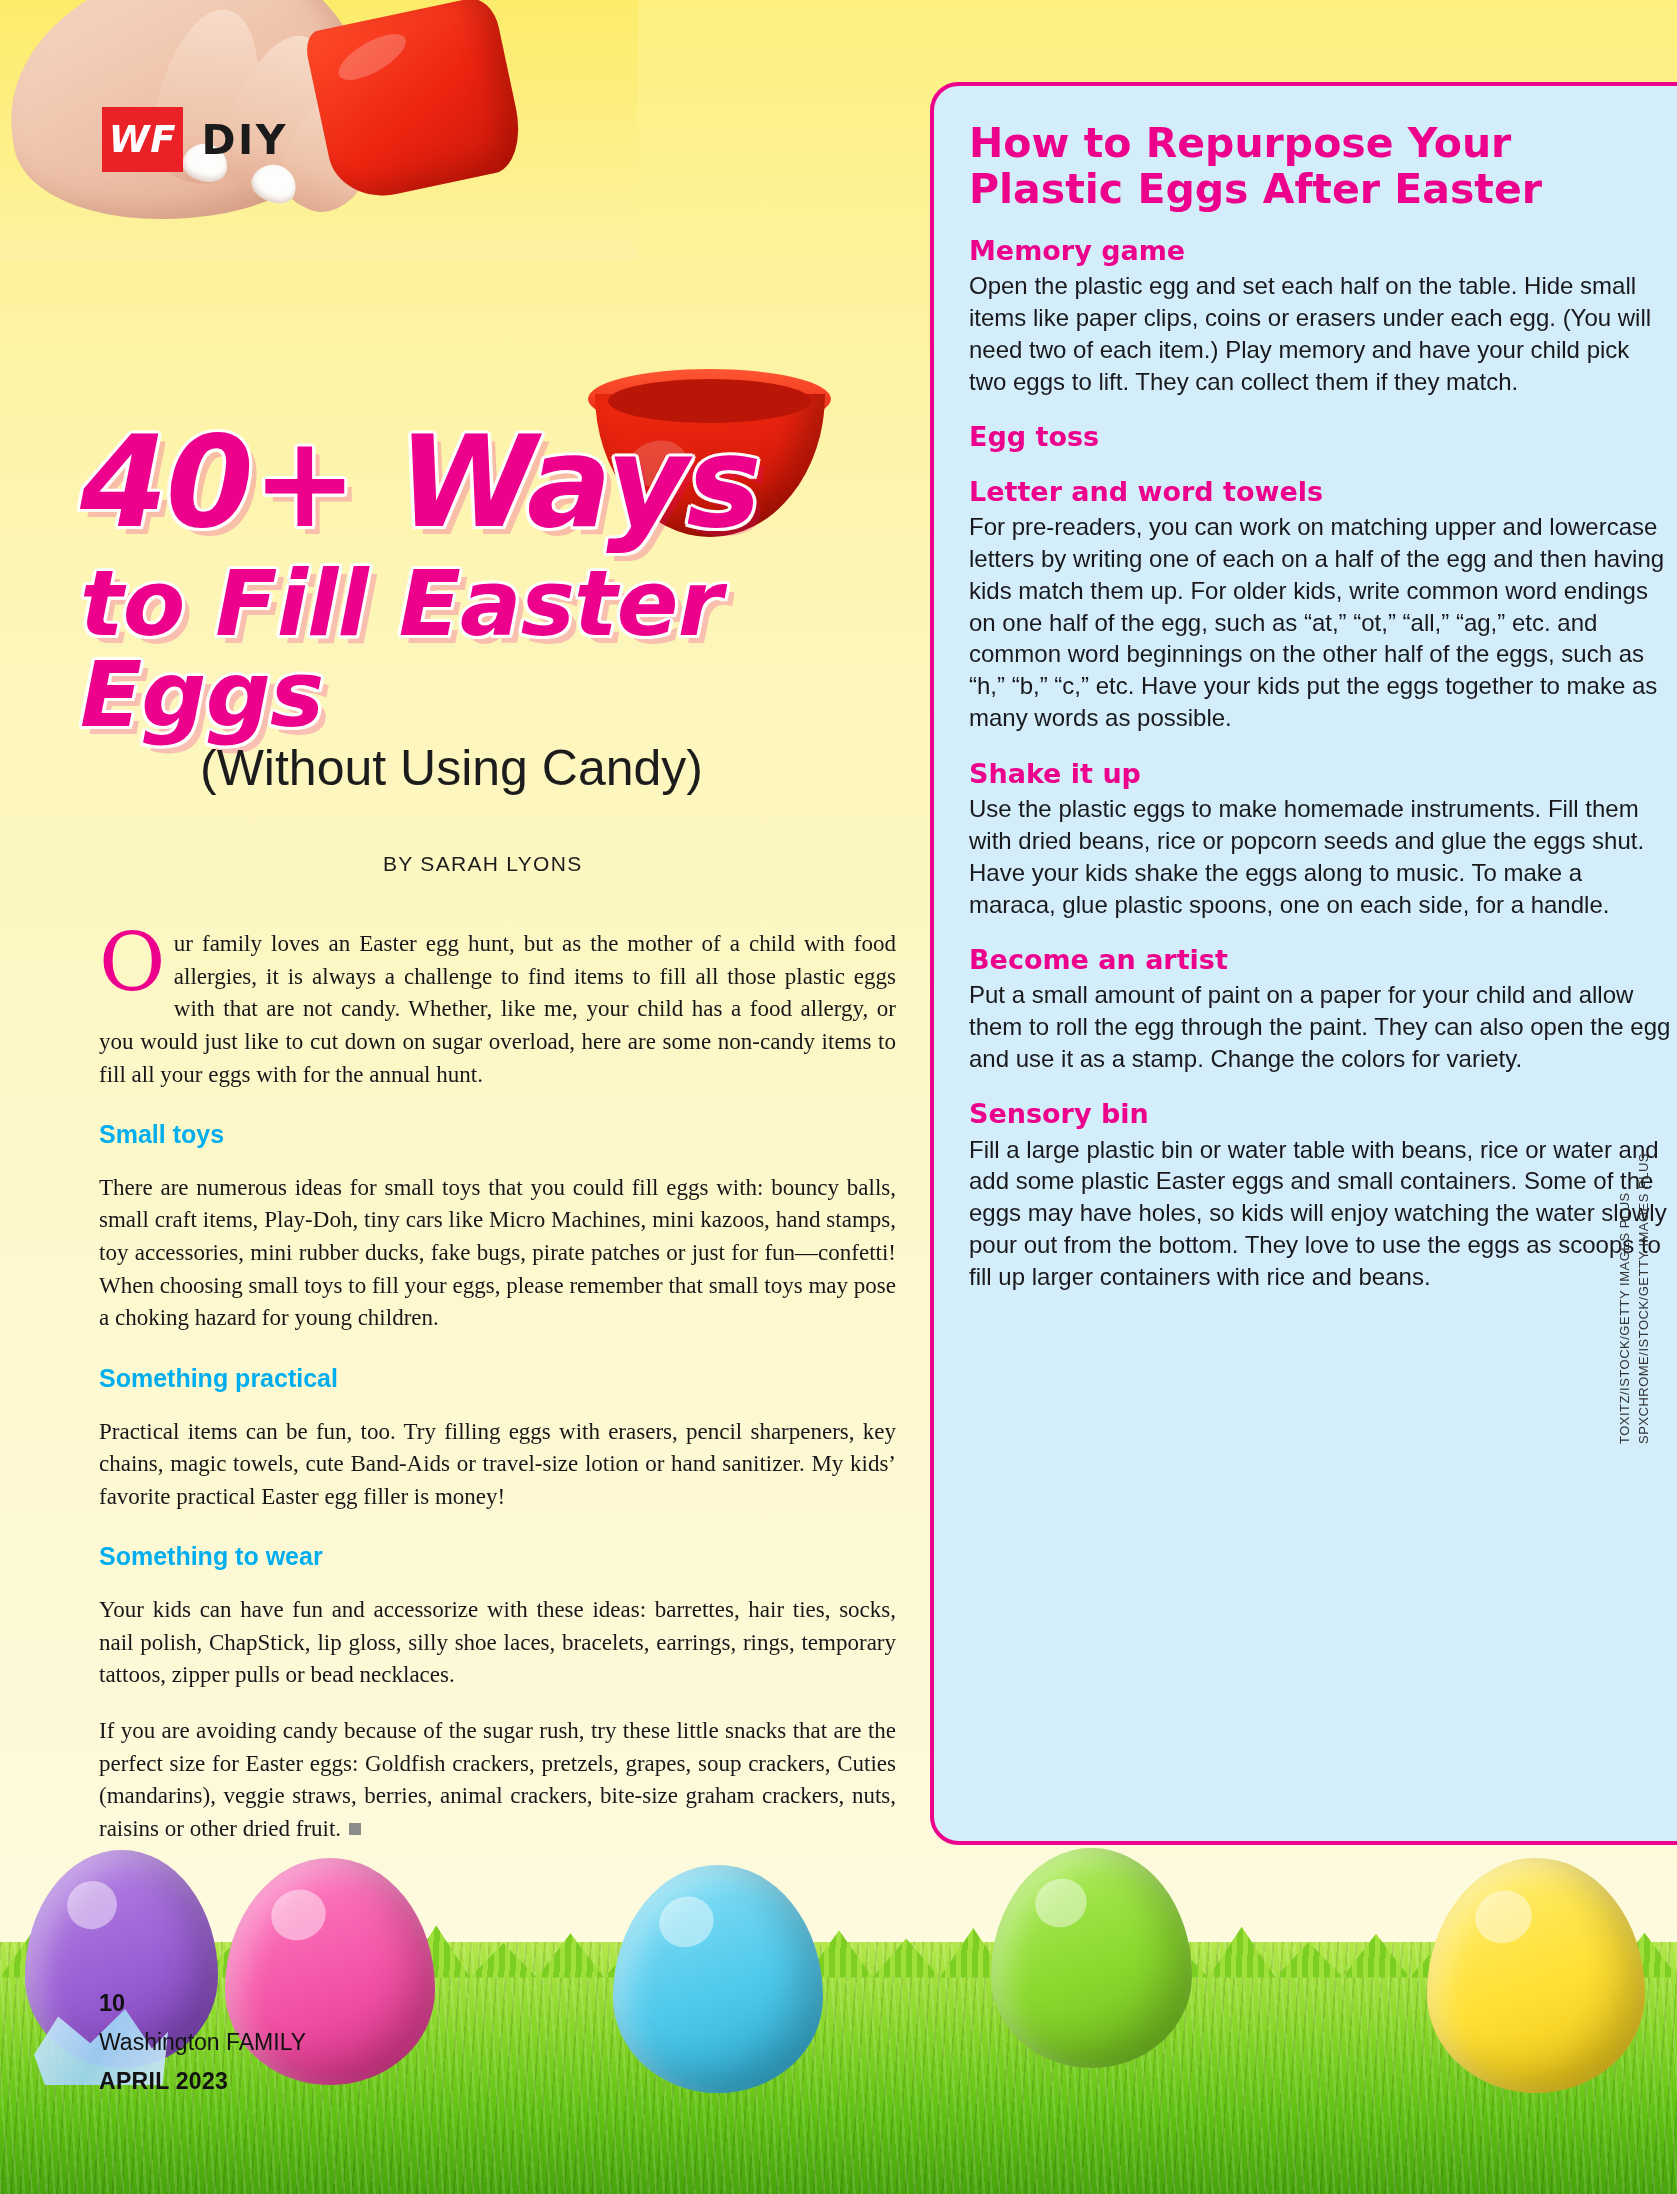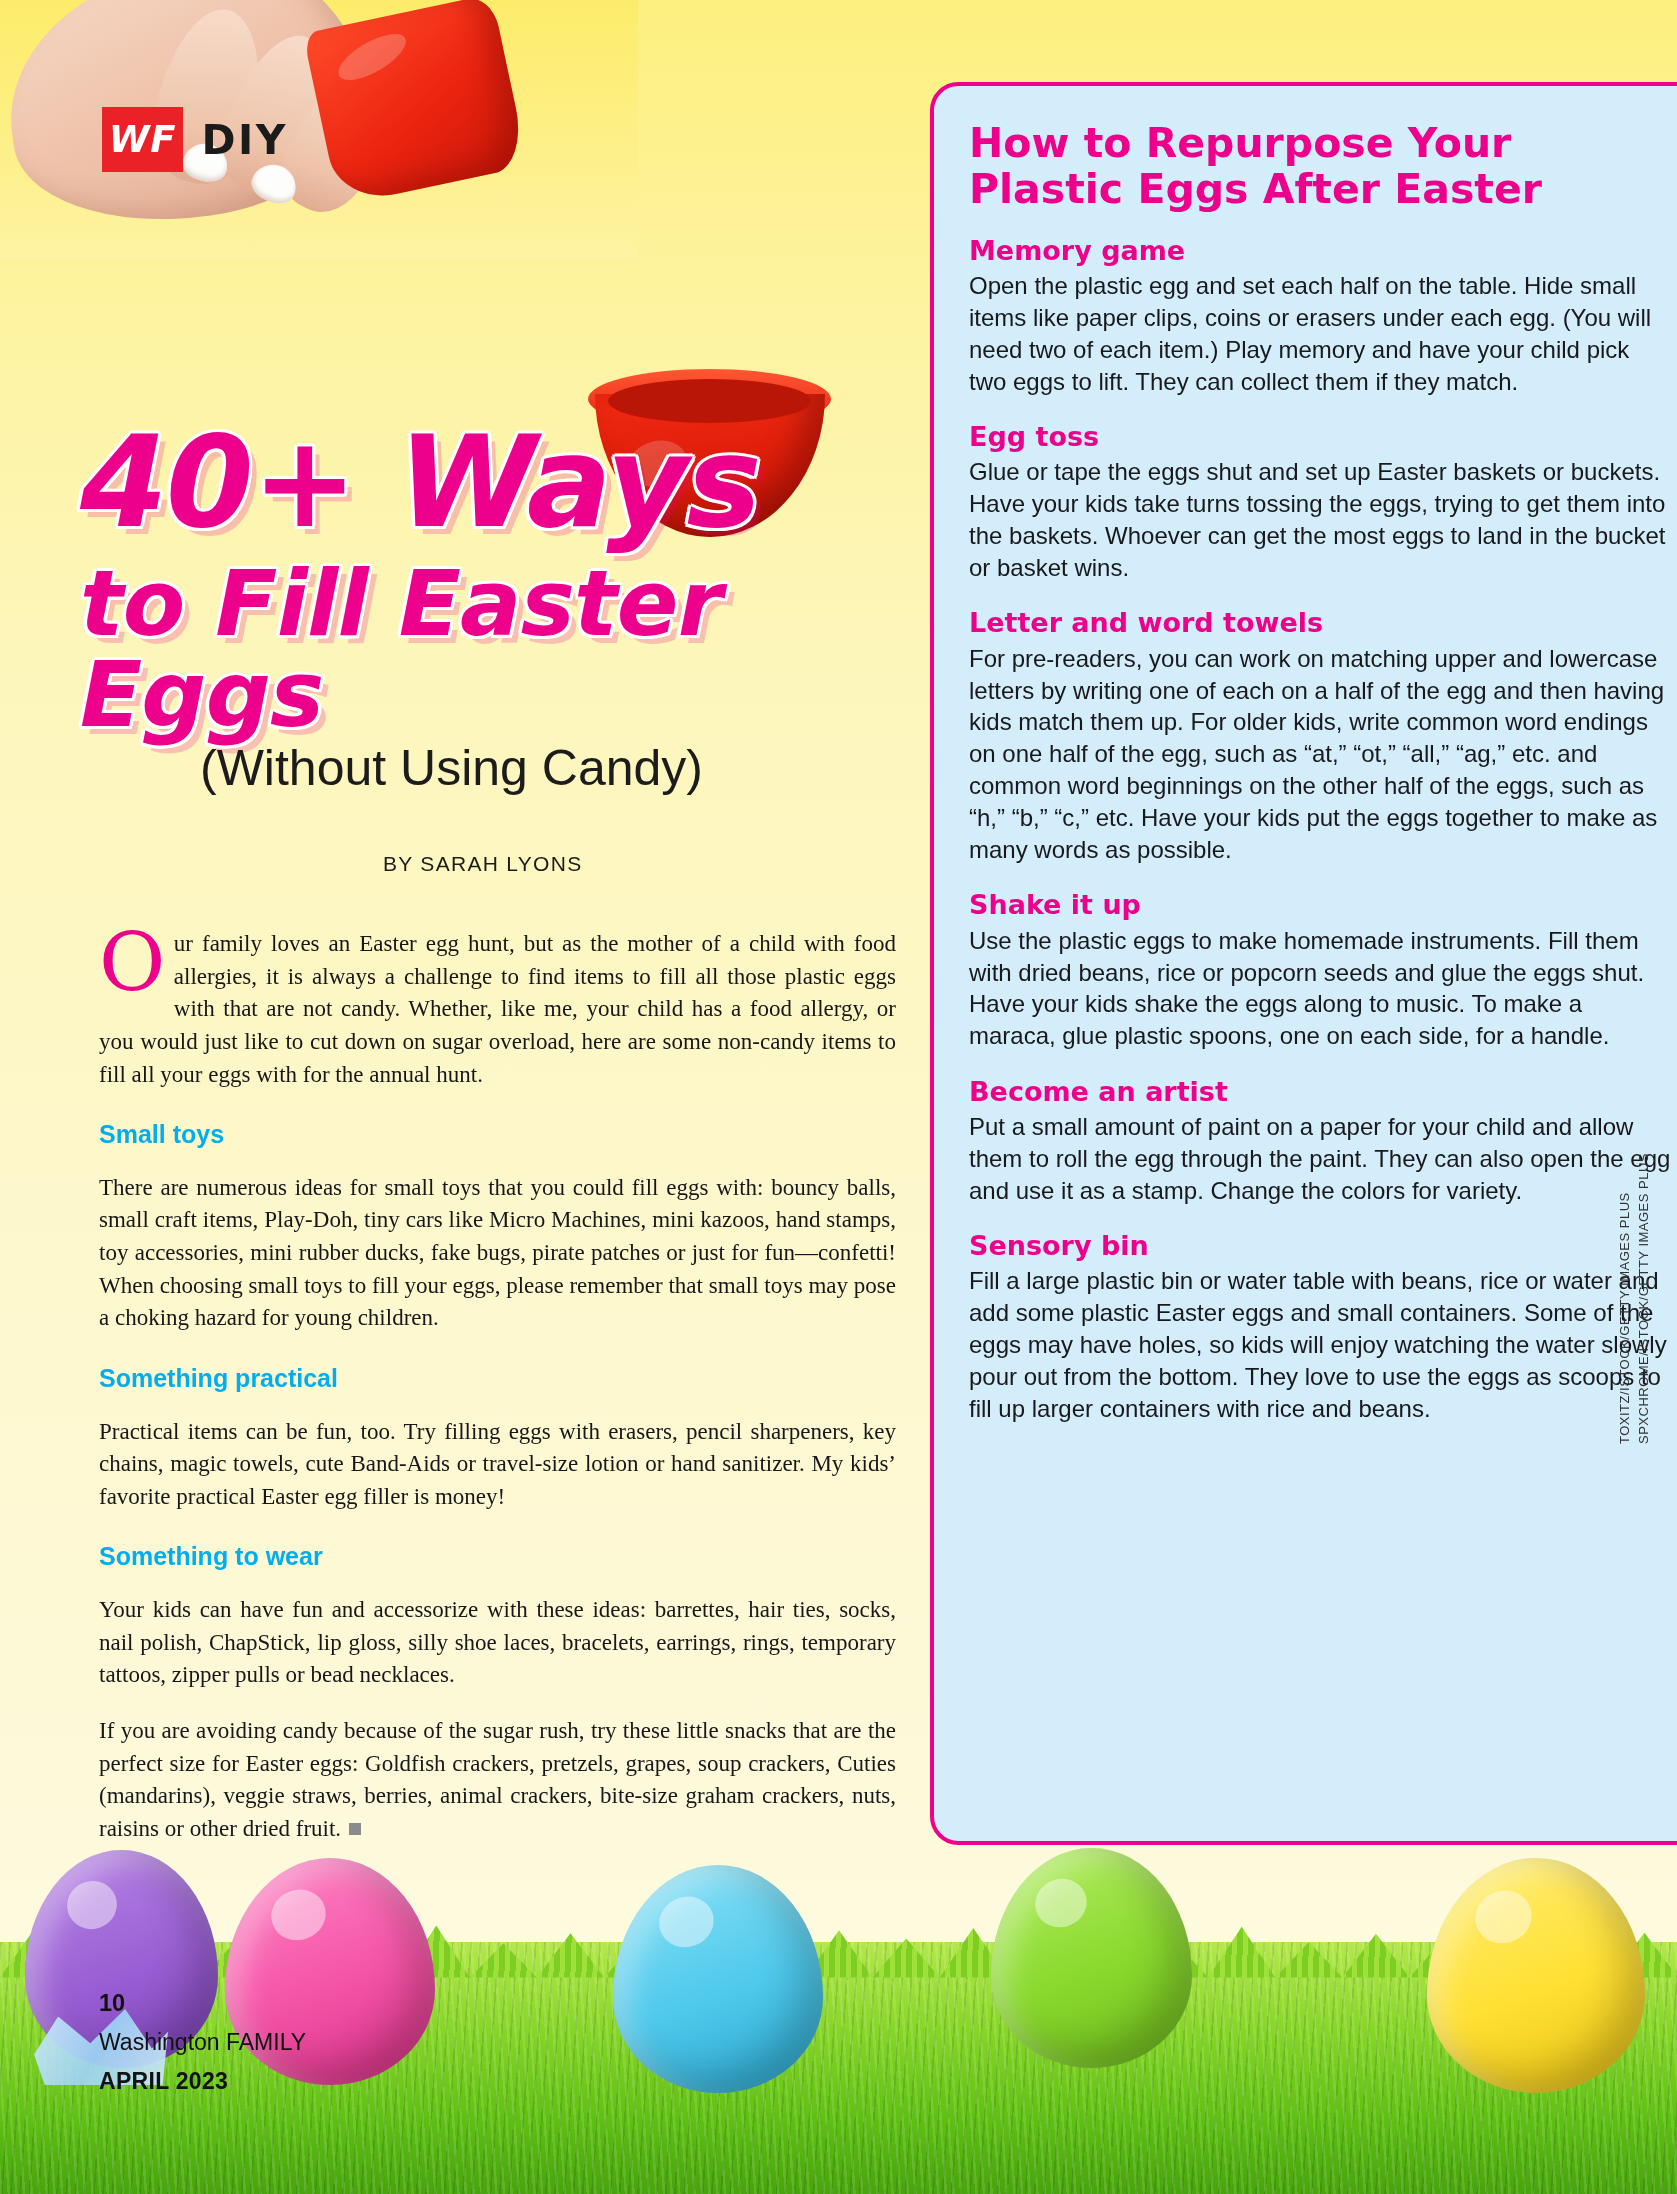--- a/index.html
+++ b/index.html
@@ -398,21 +398,20 @@
     <p class="body-text"><span>If you are avoiding candy because of the sugar rush, try these little snacks that are the perfect size for Easter eggs: Goldfish crackers, pretzels, grapes, soup crackers, Cuties (mandarins), veggie straws, berries, animal crackers, bite-size graham crackers, nuts, raisins or other dried fruit.</span><span class="end-mark"></span></p>
   </div>
 
   <div class="sidebar">
     <div class="sb-title">How to Repurpose Your Plastic Eggs After Easter</div>
 
     <div class="sb-head first">Memory game</div>
     <div class="sb-text">Open the plastic egg and set each half on the table. Hide small items like paper clips, coins or erasers under each egg. (You will need two of each item.) Play memory and have your child pick two eggs to lift. They can collect them if they match.</div>
 
     <div class="sb-head">Egg toss</div>
-    <div class="sb-text">Glue or tape the eggs shut and set up Easter baskets or buckets. Have your kids take turns tossing the eggs, trying to get them into the baskets. Whoever can get the most eggs to land in the bucket or basket wins.</div>
 
     <div class="sb-head">Letter and word towels</div>
     <div class="sb-text">For pre-readers, you can work on matching upper and lowercase letters by writing one of each on a half of the egg and then having kids match them up. For older kids, write common word endings on one half of the egg, such as “at,” “ot,” “all,” “ag,” etc. and common word beginnings on the other half of the eggs, such as “h,” “b,” “c,” etc. Have your kids put the eggs together to make as many words as possible.</div>
 
     <div class="sb-head">Shake it up</div>
     <div class="sb-text">Use the plastic eggs to make homemade instruments. Fill them with dried beans, rice or popcorn seeds and glue the eggs shut. Have your kids shake the eggs along to music. To make a maraca, glue plastic spoons, one on each side, for a handle.</div>
 
     <div class="sb-head">Become an artist</div>
     <div class="sb-text">Put a small amount of paint on a paper for your child and allow them to roll the egg through the paint. They can also open the egg and use it as a stamp. Change the colors for variety.</div>
 

